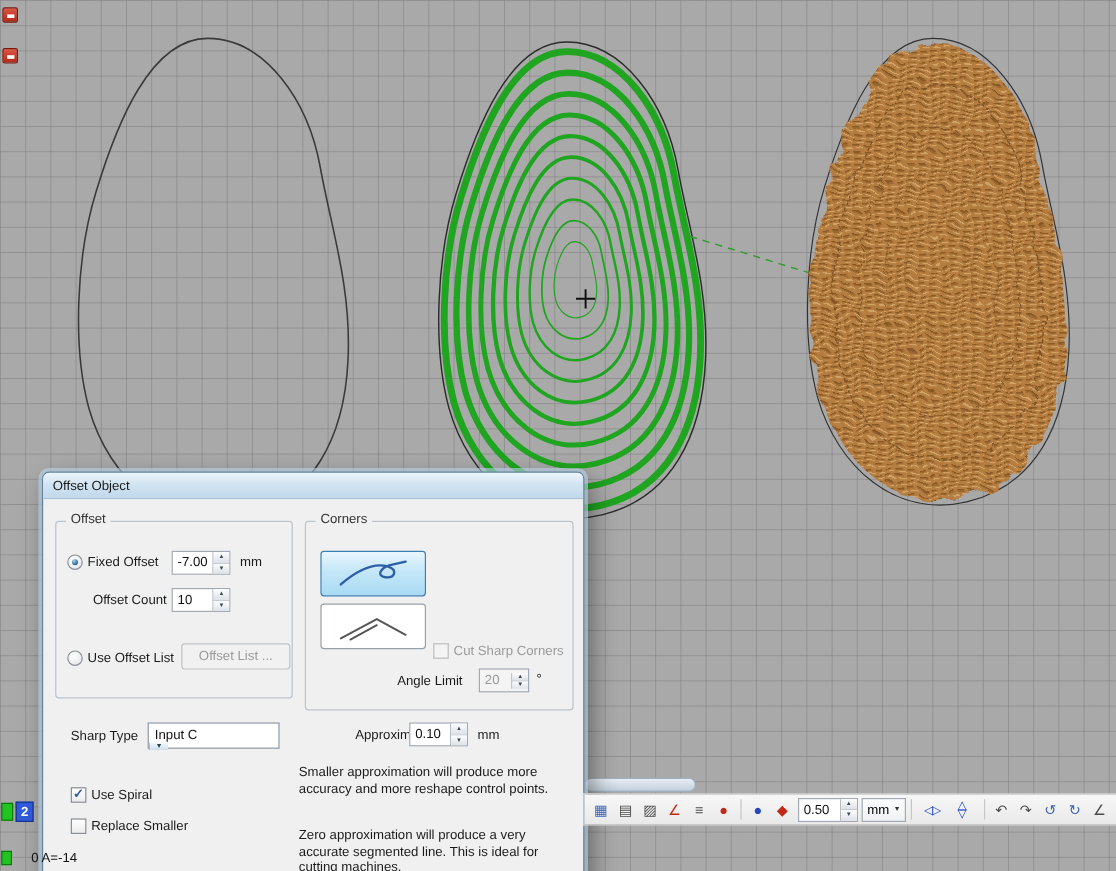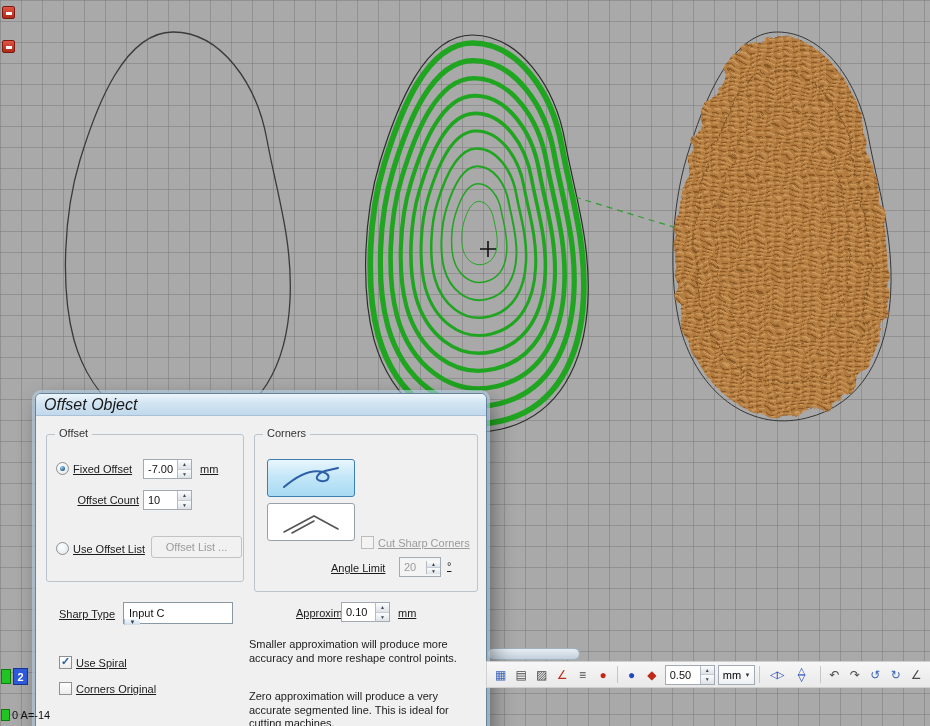--- a/index.html
+++ b/index.html
@@ -15,25 +15,25 @@
   #canvas-svg { position:absolute; left:0; top:0; }
 
   
   #dialog { position:absolute; left:35px; top:393px; width:452px; height:360px;
     background:#f0f0f0; border:1px solid #64849e; border-radius:6px 6px 0 0;
     box-shadow:0 0 0 3px rgba(185,212,234,.6), 5px 8px 22px rgba(0,0,0,.45);
     font-size:11px; color:#1b1b1b; }
   .titlebar { height:22px; border-radius:5px 5px 0 0; padding-left:8px;
     background:linear-gradient(#ecf5fb,#d2e4f2 45%,#c1d9ec);
     border-bottom:1px solid #a9c0d6; display:flex; align-items:center;
-    font-size:16px; color:#1a1a1a;font-style:italic; }
+    font-size:11px; color:#1a1a1a; }
   .group { position:absolute; border:1px solid #bac4cc; border-radius:3px; }
   .legend { position:absolute; top:-8px; left:8px; background:#f0f0f0; padding:0 4px;
     font-size:11px; color:#333; }
-  .lbl { position:absolute; font-size:11px; color:#1b1b1b; white-space:nowrap;text-decoration:underline; }
+  .lbl { position:absolute; font-size:11px; color:#1b1b1b; white-space:nowrap; }
   .lbl.dis { color:#9b9b9b; }
   .lbl.r { text-align:right; }
 
   .radio { position:absolute; width:13px; height:13px; border-radius:50%;
     border:1px solid #8a9096; background:radial-gradient(circle at 40% 35%, #fff, #dfe3e6); }
   .radio.checked::after { content:''; position:absolute; left:3px; top:3px; width:5px; height:5px;
     border-radius:50%; background:radial-gradient(circle at 35% 30%, #9fd0ef, #2c628f 70%); }
 
   .cb { position:absolute; width:13px; height:13px; border:1px solid #8a9096;
     background:linear-gradient(#fff,#ececec); display:flex; align-items:center; justify-content:center; }
@@ -84,21 +84,21 @@
 
   .edge-icon { position:absolute; left:2px; width:13px; height:13px; border-radius:2px;
     background:linear-gradient(#e05544,#b02a1a); border:1px solid #7a1a10; }
   .edge-icon::after { content:''; position:absolute; left:3px; top:5px; width:6px; height:3px; background:#fff; }
 
   #chip-a { position:absolute; left:1px; top:669px; width:10px; height:15px;
     background:#21c421; border:1px solid #0c7c0c; }
   #chip-b { position:absolute; left:13px; top:668px; width:15px; height:17px;
     background:#2e59d8; border:1px solid #16348f; color:#fff; font-weight:bold; font-size:11px;
     display:flex; align-items:center; justify-content:center; }
-  #status-line { position:absolute; left:1px; top:709px; display:flex; align-items:center; gap:2px; }
+  #status-line { position:absolute; left:1px; top:709px; display:flex; align-items:center; gap:16px; }
   #status-chip { width:9px; height:12px; background:#21c421; border:1px solid #0c7c0c; }
   #status-text { font-size:11px; color:#111; white-space:nowrap; }
 </style>
 </head>
 <body>
 
 <div id="canvas-grid"></div>
 
 <svg id="canvas-svg" width="930" height="726">
   <defs>
@@ -235,21 +235,21 @@
     </span>
   </div>
   <span class="lbl" style="left:362px; top:213px;">mm</span>
 
   <span class="cb" style="left:23px; top:262px;">
     <i>✓</i>
   </span>
   <span class="lbl" style="left:40px; top:263px;">Use Spiral</span>
 
   <span class="cb" style="left:23px; top:288px;"></span>
-  <span class="lbl" style="left:40px; top:289px;">Corners Original</span>
+  <span class="lbl" style="left:40px; top:289px;">Replace Smaller</span>
 
   <div class="note" style="left:213px; top:244px;">Smaller approximation will produce more accuracy and more reshape control points.</div>
   <div class="note" style="left:213px; top:296px;">Zero approximation will produce a very accurate segmented line. This is ideal for cutting machines.</div>
 </div>
 
 <div id="bottom-toolbar">
   <span class="tbtn c-blue">▦</span>
   <span class="tbtn c-gray">▤</span>
   <span class="tbtn c-gray">▨</span>
   <span class="tbtn c-red">∠</span>

